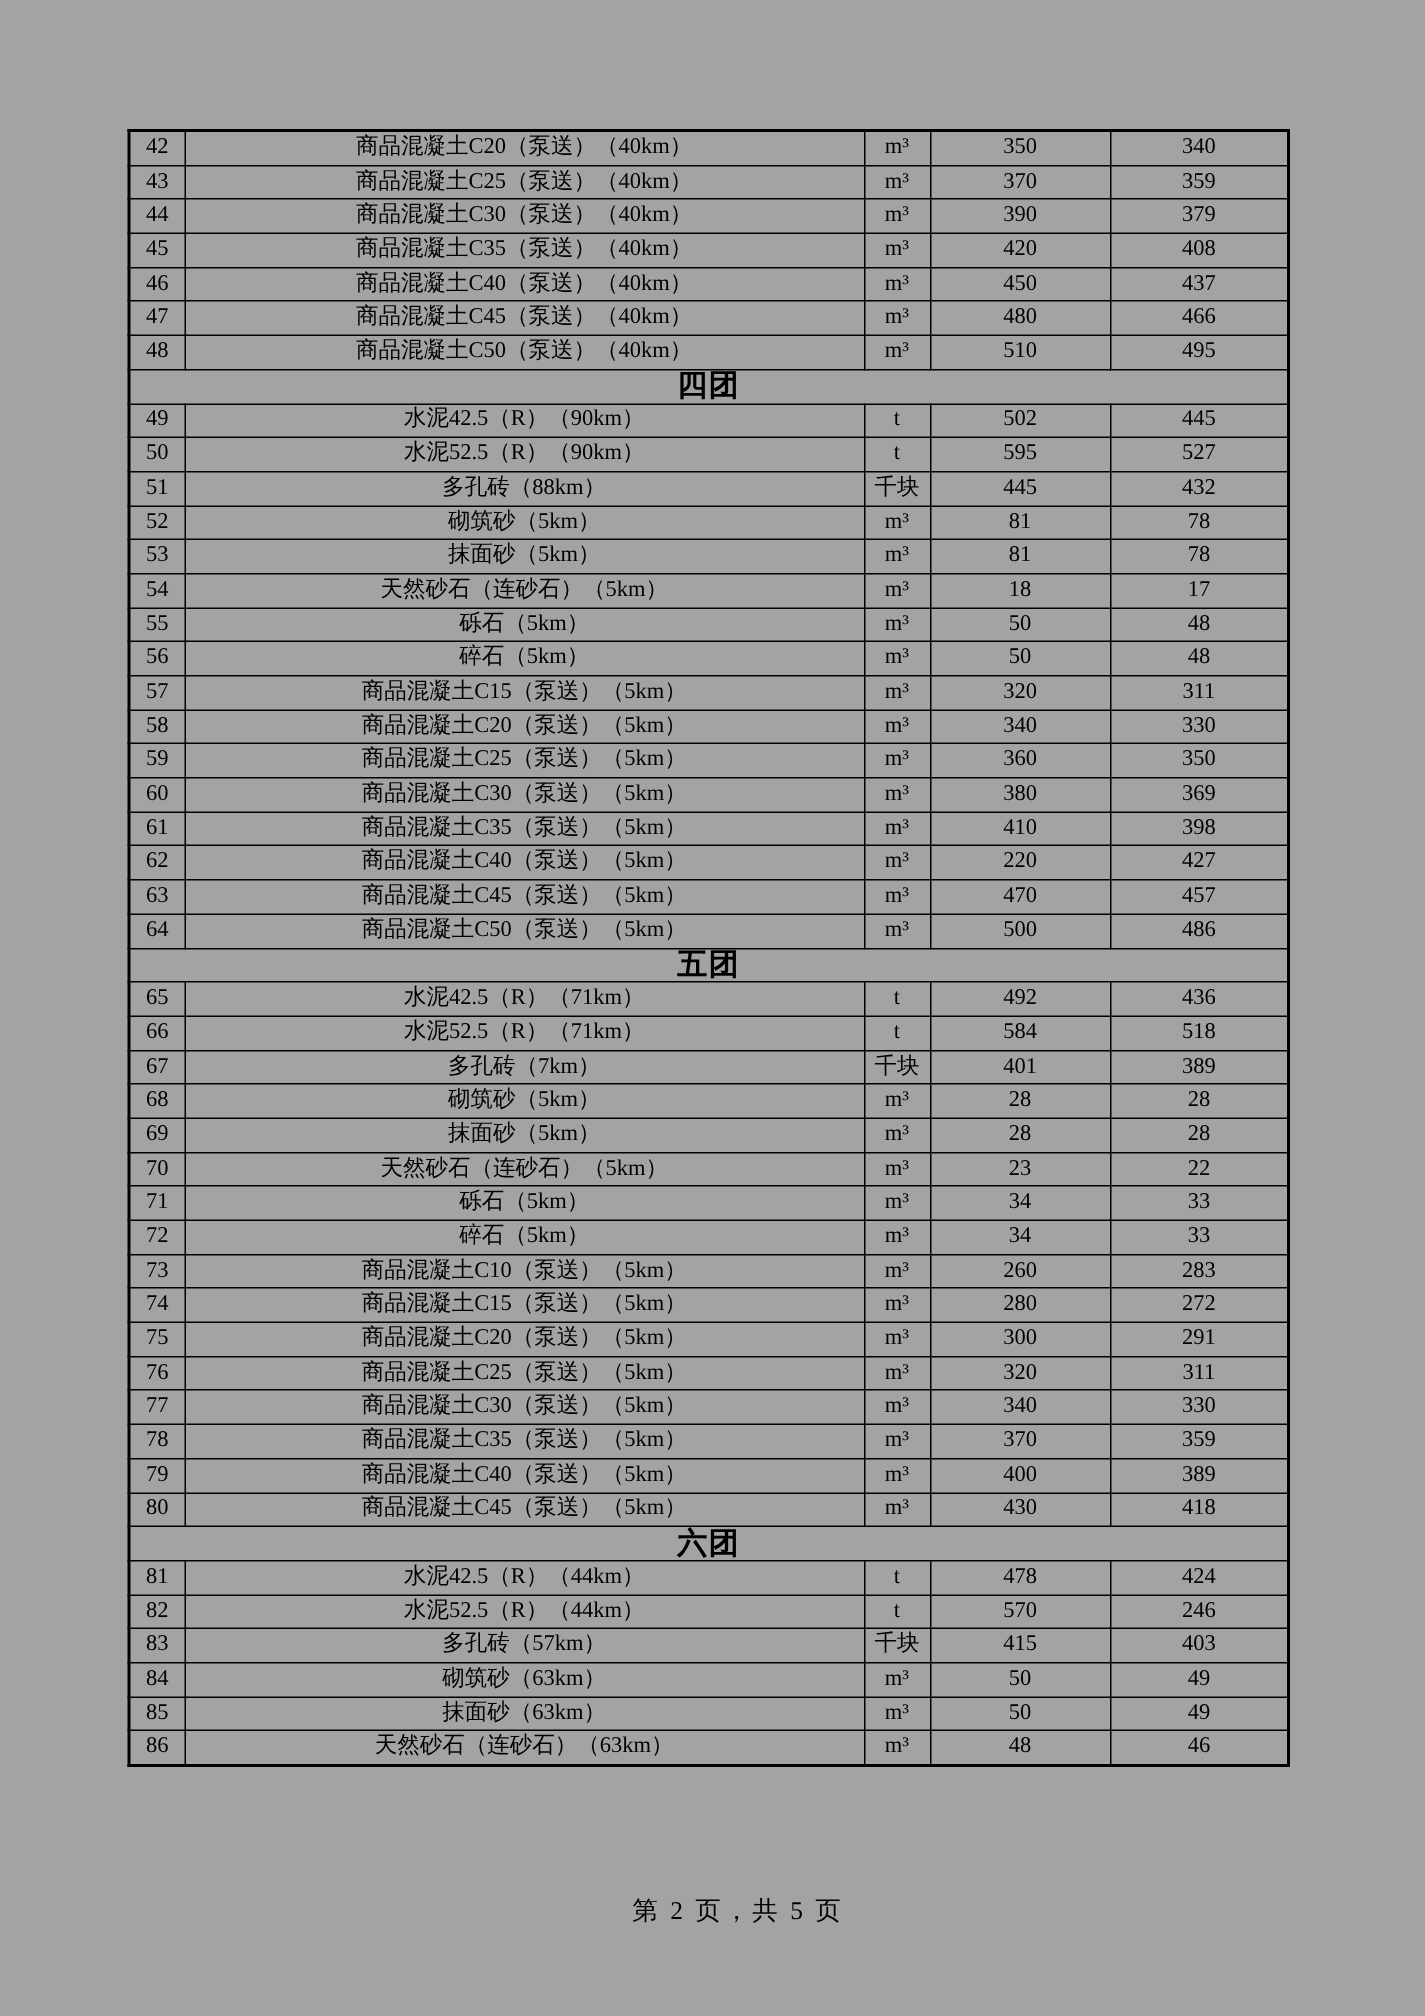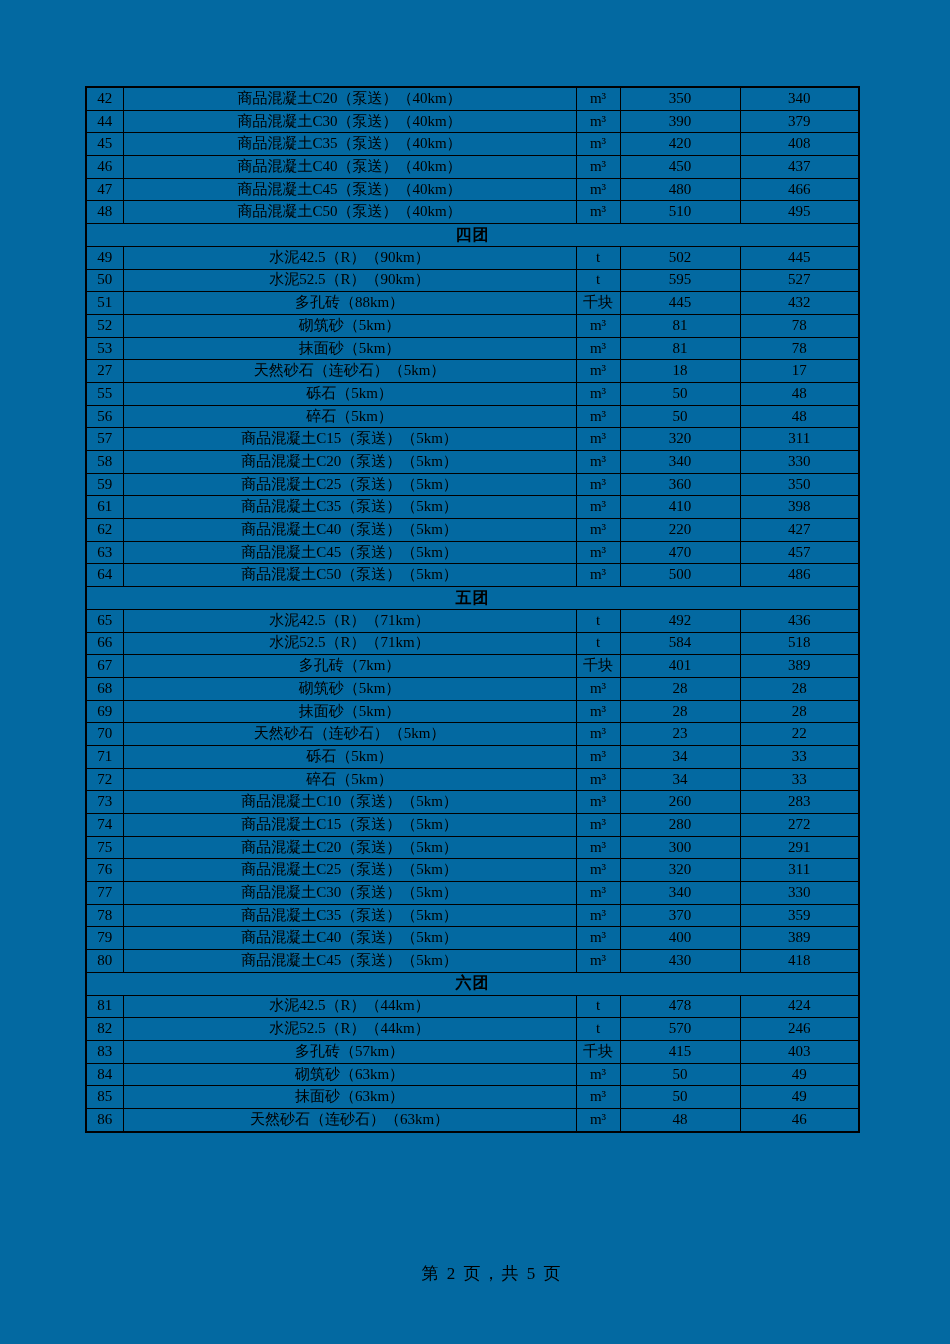--- a/index.html
+++ b/index.html
@@ -8,21 +8,21 @@
     background: #ffffff;
     width: 950px;
     height: 1344px;
     font-family: "Liberation Serif", "DejaVu Serif", serif;
     color: #000000;
   }
   .page {
     position: relative;
     width: 950px;
     height: 1344px;
-    background: #0369a1;
+    background: #a3a3a3;
     overflow: hidden;
   }
   table.price-table {
     position: absolute;
     left: 85px;
     top: 86px;
     width: 773px;
     border-collapse: collapse;
     table-layout: fixed;
     border: 2px solid #000000;
@@ -33,21 +33,21 @@
     padding: 0 2px;
     text-align: center;
     vertical-align: middle;
     font-size: 15px;
     line-height: 1.05;
     white-space: nowrap;
     overflow: hidden;
   }
   table.price-table td.section {
     font-weight: bold;
-    font-size: 16px;
+    font-size: 20px;
     letter-spacing: 1px;
   }
   col.c-no    { width: 37px;  }
   col.c-name  { width: 453px; }
   col.c-unit  { width: 44px;  }
   col.c-p1    { width: 120px; }
   col.c-p2    { width: 119px; }
   .footer {
     position: absolute;
     left: 17px;
@@ -72,20 +72,27 @@
     </colgroup>
     <tbody id="table-body">
         <tr>
           <td>42</td>
           <td>商品混凝土C20（泵送）（40km）</td>
           <td>m³</td>
           <td>350</td>
           <td>340</td>
         </tr>
         <tr>
+          <td>43</td>
+          <td>商品混凝土C25（泵送）（40km）</td>
+          <td>m³</td>
+          <td>370</td>
+          <td>359</td>
+        </tr>
+        <tr>
           <td>44</td>
           <td>商品混凝土C30（泵送）（40km）</td>
           <td>m³</td>
           <td>390</td>
           <td>379</td>
         </tr>
         <tr>
           <td>45</td>
           <td>商品混凝土C35（泵送）（40km）</td>
           <td>m³</td>
@@ -145,21 +152,21 @@
           <td>78</td>
         </tr>
         <tr>
           <td>53</td>
           <td>抹面砂（5km）</td>
           <td>m³</td>
           <td>81</td>
           <td>78</td>
         </tr>
         <tr>
-          <td>27</td>
+          <td>54</td>
           <td>天然砂石（连砂石）（5km）</td>
           <td>m³</td>
           <td>18</td>
           <td>17</td>
         </tr>
         <tr>
           <td>55</td>
           <td>砾石（5km）</td>
           <td>m³</td>
           <td>50</td>
@@ -185,20 +192,27 @@
           <td>m³</td>
           <td>340</td>
           <td>330</td>
         </tr>
         <tr>
           <td>59</td>
           <td>商品混凝土C25（泵送）（5km）</td>
           <td>m³</td>
           <td>360</td>
           <td>350</td>
+        </tr>
+        <tr>
+          <td>60</td>
+          <td>商品混凝土C30（泵送）（5km）</td>
+          <td>m³</td>
+          <td>380</td>
+          <td>369</td>
         </tr>
         <tr>
           <td>61</td>
           <td>商品混凝土C35（泵送）（5km）</td>
           <td>m³</td>
           <td>410</td>
           <td>398</td>
         </tr>
         <tr>
           <td>62</td>

